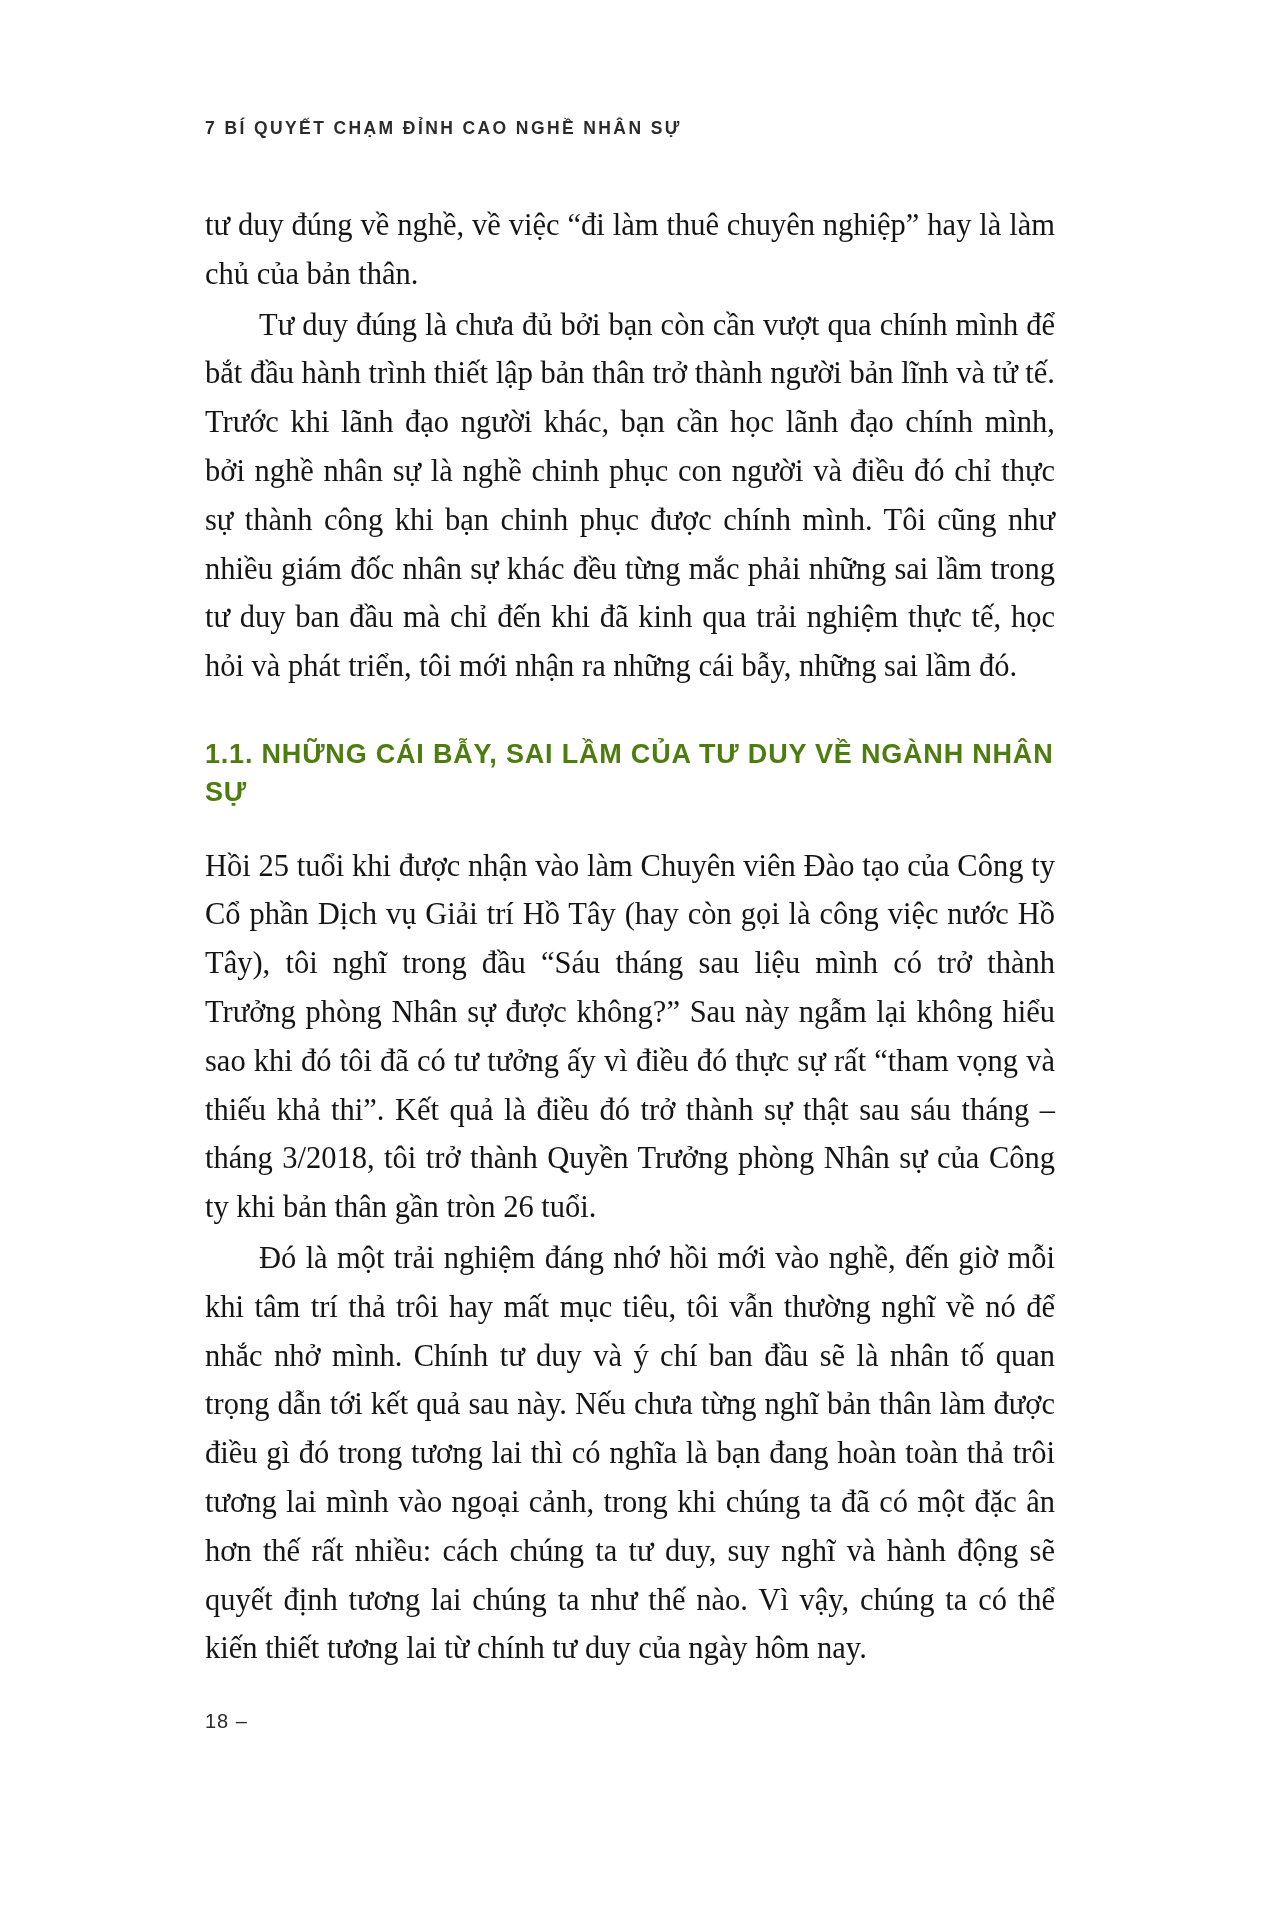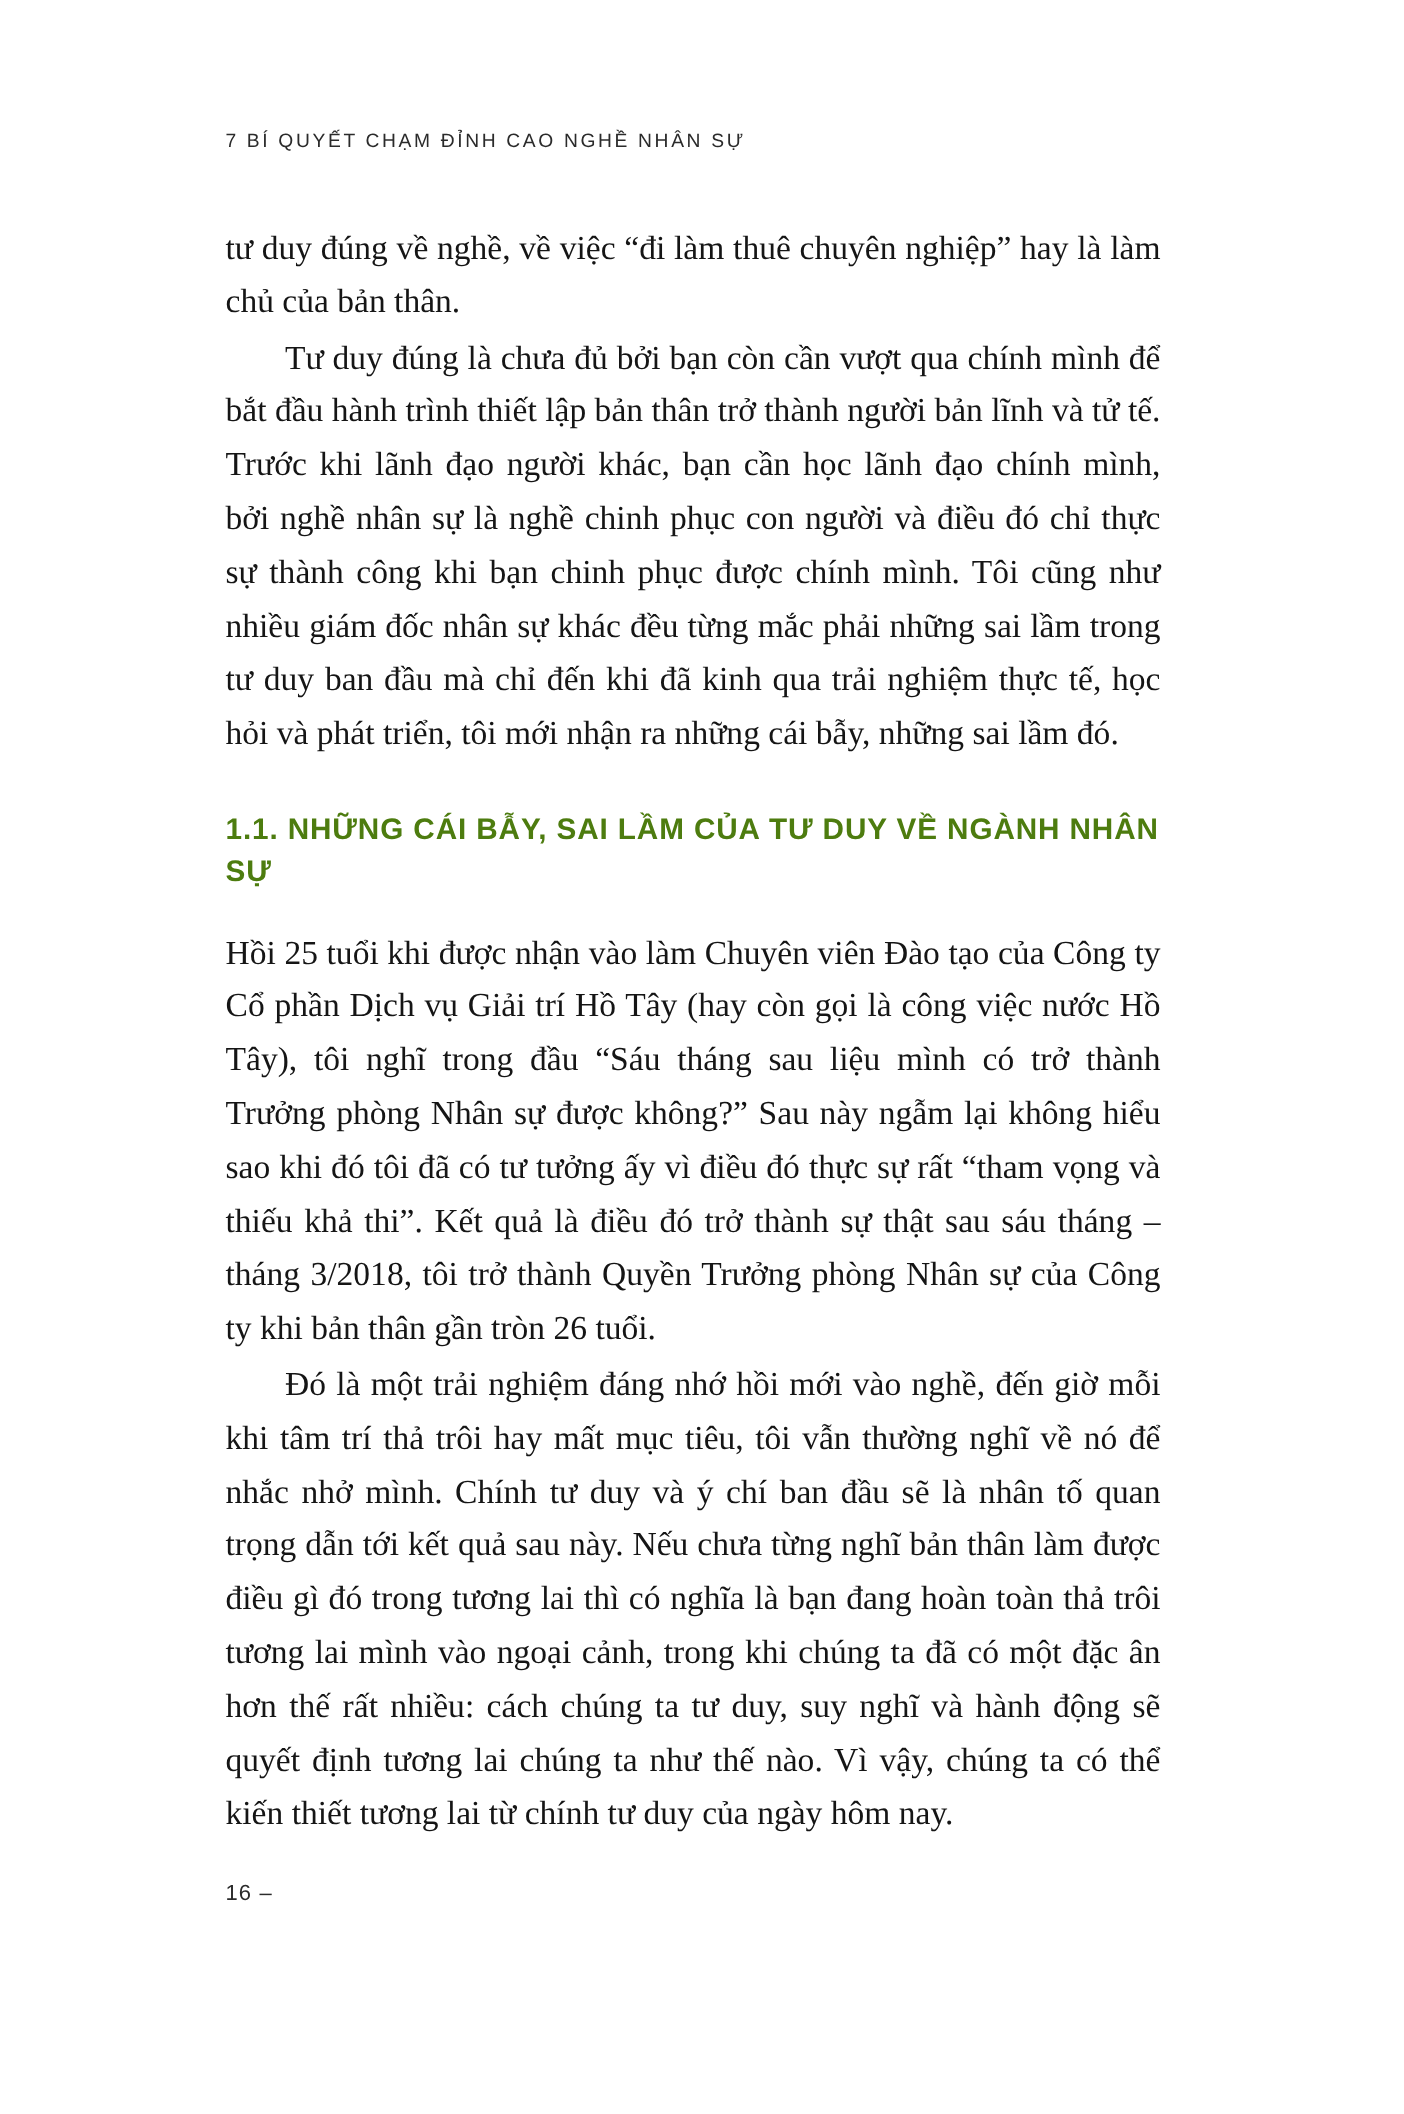--- a/index.html
+++ b/index.html
@@ -20,21 +20,21 @@
   }
   .content {
     position: absolute;
     left: 205px;
     top: 118px;
     width: 865px;
   }
   .running-head {
     font-family: "Liberation Sans", sans-serif;
     font-size: 17.5px;
-    font-weight: 400;
+    font-weight: 700;
     letter-spacing: 2.4px;
     color: #2b2b2b;
     text-transform: uppercase;
     margin: 0 0 62px 0;
     white-space: nowrap;
   }
   p.body-text {
     font-size: 30.5px;
     line-height: 1.60;
     text-align: justify;
@@ -82,15 +82,15 @@
     <p class="body-text indent">Tư duy đúng là chưa đủ bởi bạn còn cần vượt qua chính mình để bắt đầu hành trình thiết lập bản thân trở thành người bản lĩnh và tử tế. Trước khi lãnh đạo người khác, bạn cần học lãnh đạo chính mình, bởi nghề nhân sự là nghề chinh phục con người và điều đó chỉ thực sự thành công khi bạn chinh phục được chính mình. Tôi cũng như nhiều giám đốc nhân sự khác đều từng mắc phải những sai lầm trong tư duy ban đầu mà chỉ đến khi đã kinh qua trải nghiệm thực tế, học hỏi và phát triển, tôi mới nhận ra những cái bẫy, những sai lầm đó.</p>
 
     <h2 class="section-heading">1.1. NHỮNG CÁI BẪY, SAI LẦM CỦA TƯ DUY VỀ NGÀNH NHÂN SỰ</h2>
 
     <p class="body-text">Hồi 25 tuổi khi được nhận vào làm Chuyên viên Đào tạo của Công ty Cổ phần Dịch vụ Giải trí Hồ Tây (hay còn gọi là công việc nước Hồ Tây), tôi nghĩ trong đầu “Sáu tháng sau liệu mình có trở thành Trưởng phòng Nhân sự được không?” Sau này ngẫm lại không hiểu sao khi đó tôi đã có tư tưởng ấy vì điều đó thực sự rất “tham vọng và thiếu khả thi”. Kết quả là điều đó trở thành sự thật sau sáu tháng – tháng 3/2018, tôi trở thành Quyền Trưởng phòng Nhân sự của Công ty khi bản thân gần tròn 26 tuổi.</p>
 
     <p class="body-text indent gap-before">Đó là một trải nghiệm đáng nhớ hồi mới vào nghề, đến giờ mỗi khi tâm trí thả trôi hay mất mục tiêu, tôi vẫn thường nghĩ về nó để nhắc nhở mình. Chính tư duy và ý chí ban đầu sẽ là nhân tố quan trọng dẫn tới kết quả sau này. Nếu chưa từng nghĩ bản thân làm được điều gì đó trong tương lai thì có nghĩa là bạn đang hoàn toàn thả trôi tương lai mình vào ngoại cảnh, trong khi chúng ta đã có một đặc ân hơn thế rất nhiều: cách chúng ta tư duy, suy nghĩ và hành động sẽ quyết định tương lai chúng ta như thế nào. Vì vậy, chúng ta có thể kiến thiết tương lai từ chính tư duy của ngày hôm nay.</p>
 
   </div>
 
-  <div class="folio">16 –</div>
+  <div class="folio">18 –</div>
 
 </div>
 
 </body></html>

